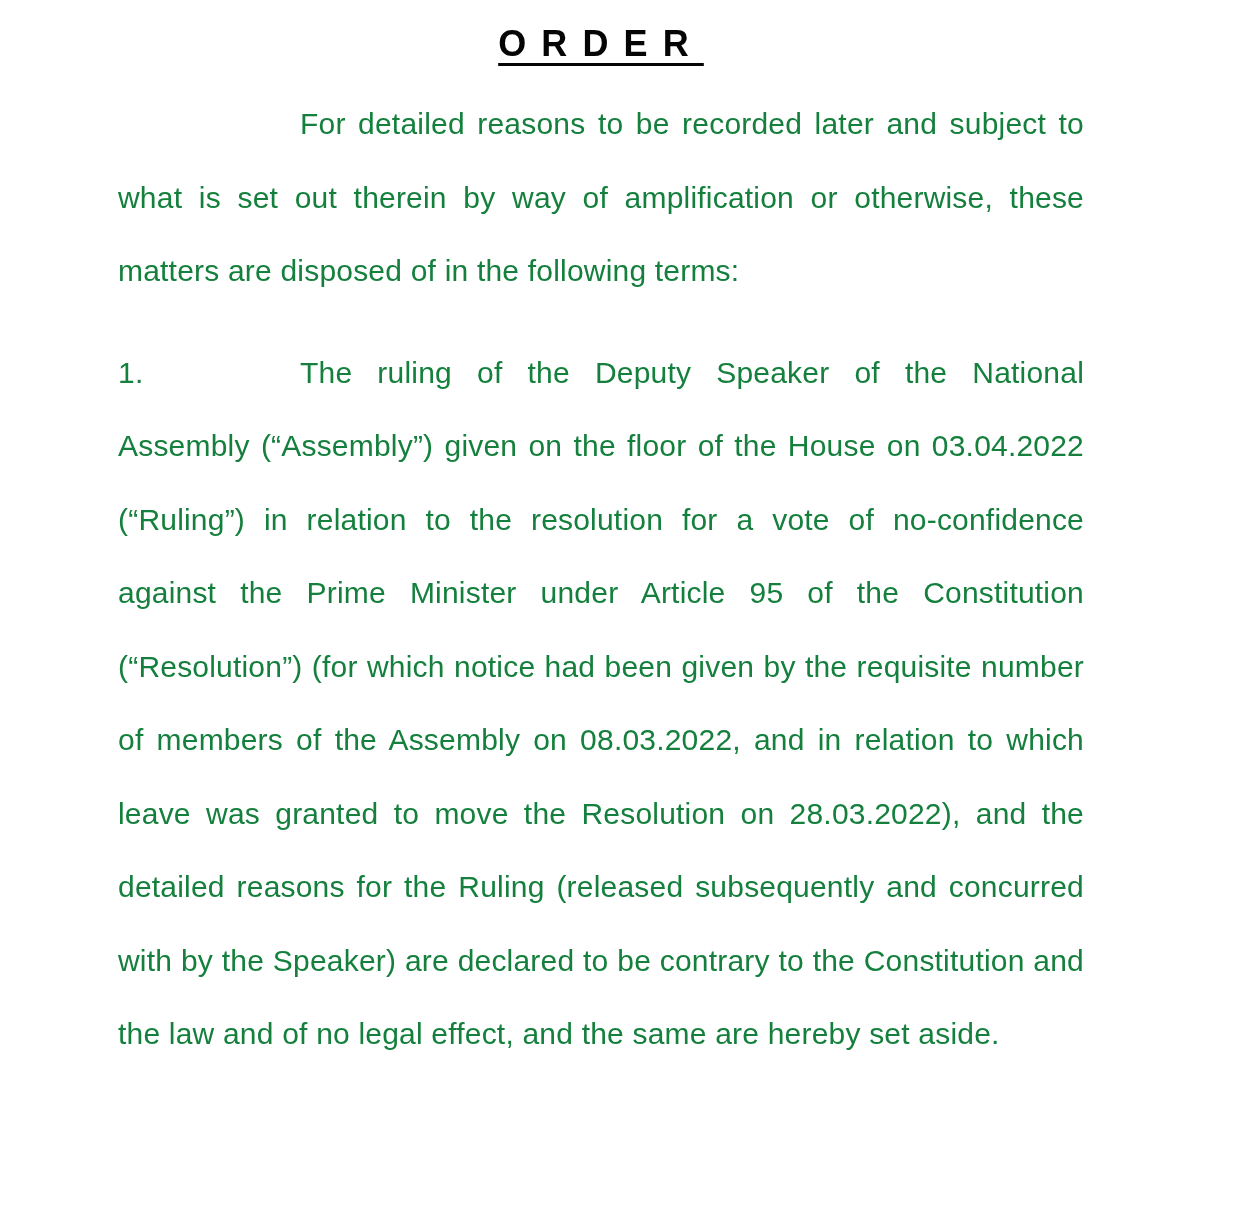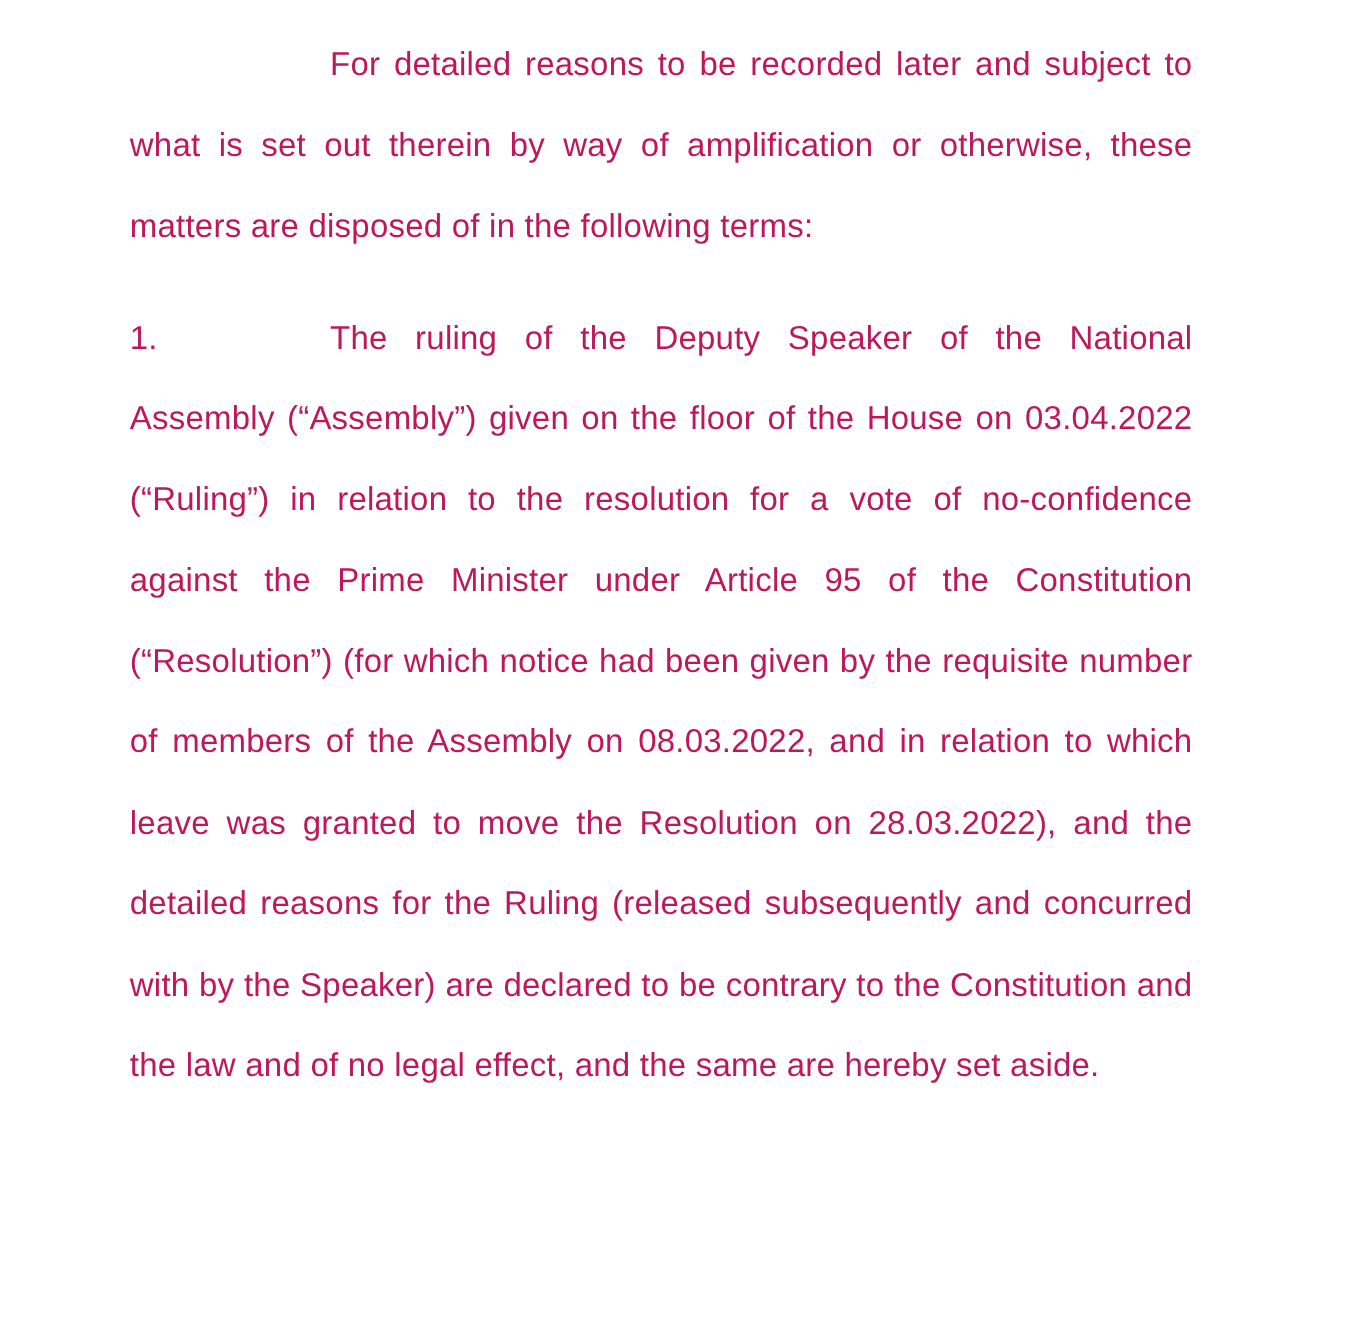--- a/index.html
+++ b/index.html
@@ -34,21 +34,21 @@
     text-decoration: underline;
     text-decoration-thickness: 3px;
     text-underline-offset: 7px;
   }
   .para {
     margin: 0;
     font-size: 30px;
     line-height: 73.5px;
     letter-spacing: 0.2px;
     text-align: justify;
-    color: #be185d;
+    color: #15803d;
   }
   .intro {
     margin-top: 22px;
     text-indent: 182px;
   }
   .numbered {
     position: relative;
     margin-top: 28px;
     text-indent: 182px;
   }
@@ -59,20 +59,23 @@
     text-indent: 0;
     line-height: 73.5px;
   }
 </style>
 </head>
 <body>
 
 <div class="page" style="background: rgb(255, 255, 255); color: rgb(5, 5, 5);">
   <div class="content">
 
+    <h1 class="heading">
+      <span class="heading-text">ORDER</span>
+    </h1>
 
     <p class="para intro">For detailed reasons to be recorded later and subject to what is set out therein by way of amplification or otherwise, these matters are disposed of in the following terms:</p>
 
     <div class="para numbered">
       <span class="para-number">1.</span>
       <span>The ruling of the Deputy Speaker of the National Assembly (“Assembly”) given on the floor of the House on 03.04.2022 (“Ruling”) in relation to the resolution for a vote of no-confidence against the Prime Minister under Article 95 of the Constitution (“Resolution”) (for which notice had been given by the requisite number of members of the Assembly on 08.03.2022, and in relation to which leave was granted to move the Resolution on 28.03.2022), and the detailed reasons for the Ruling (released subsequently and concurred with by the Speaker) are declared to be contrary to the Constitution and the law and of no legal effect, and the same are hereby set aside.</span>
     </div>
 
   </div>
 </div>

